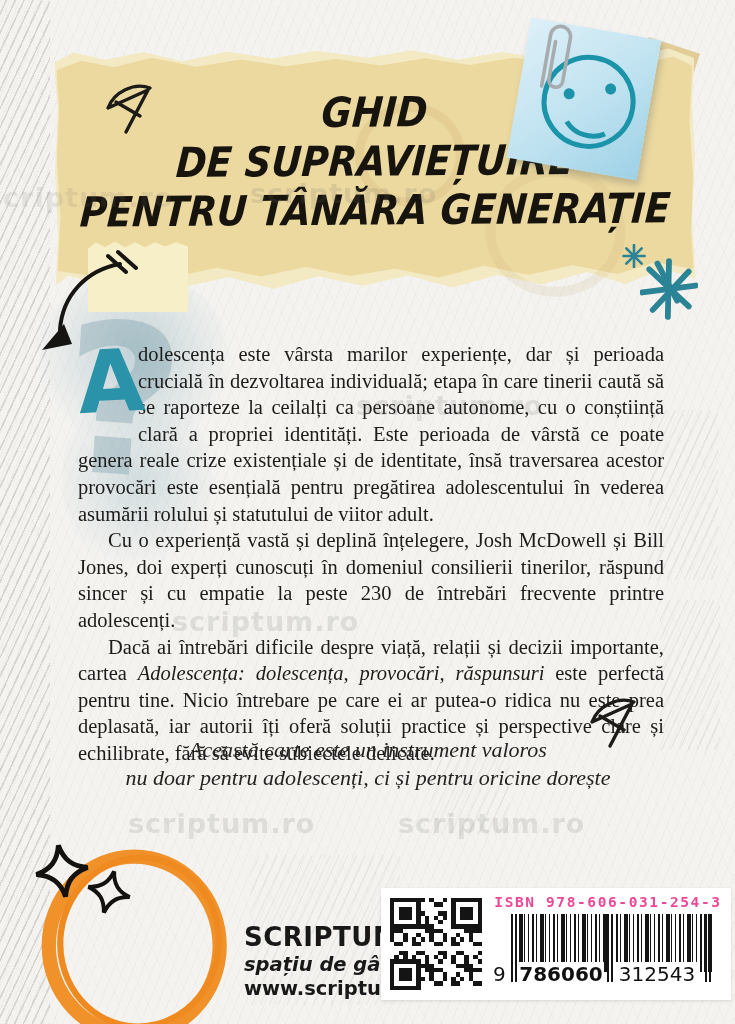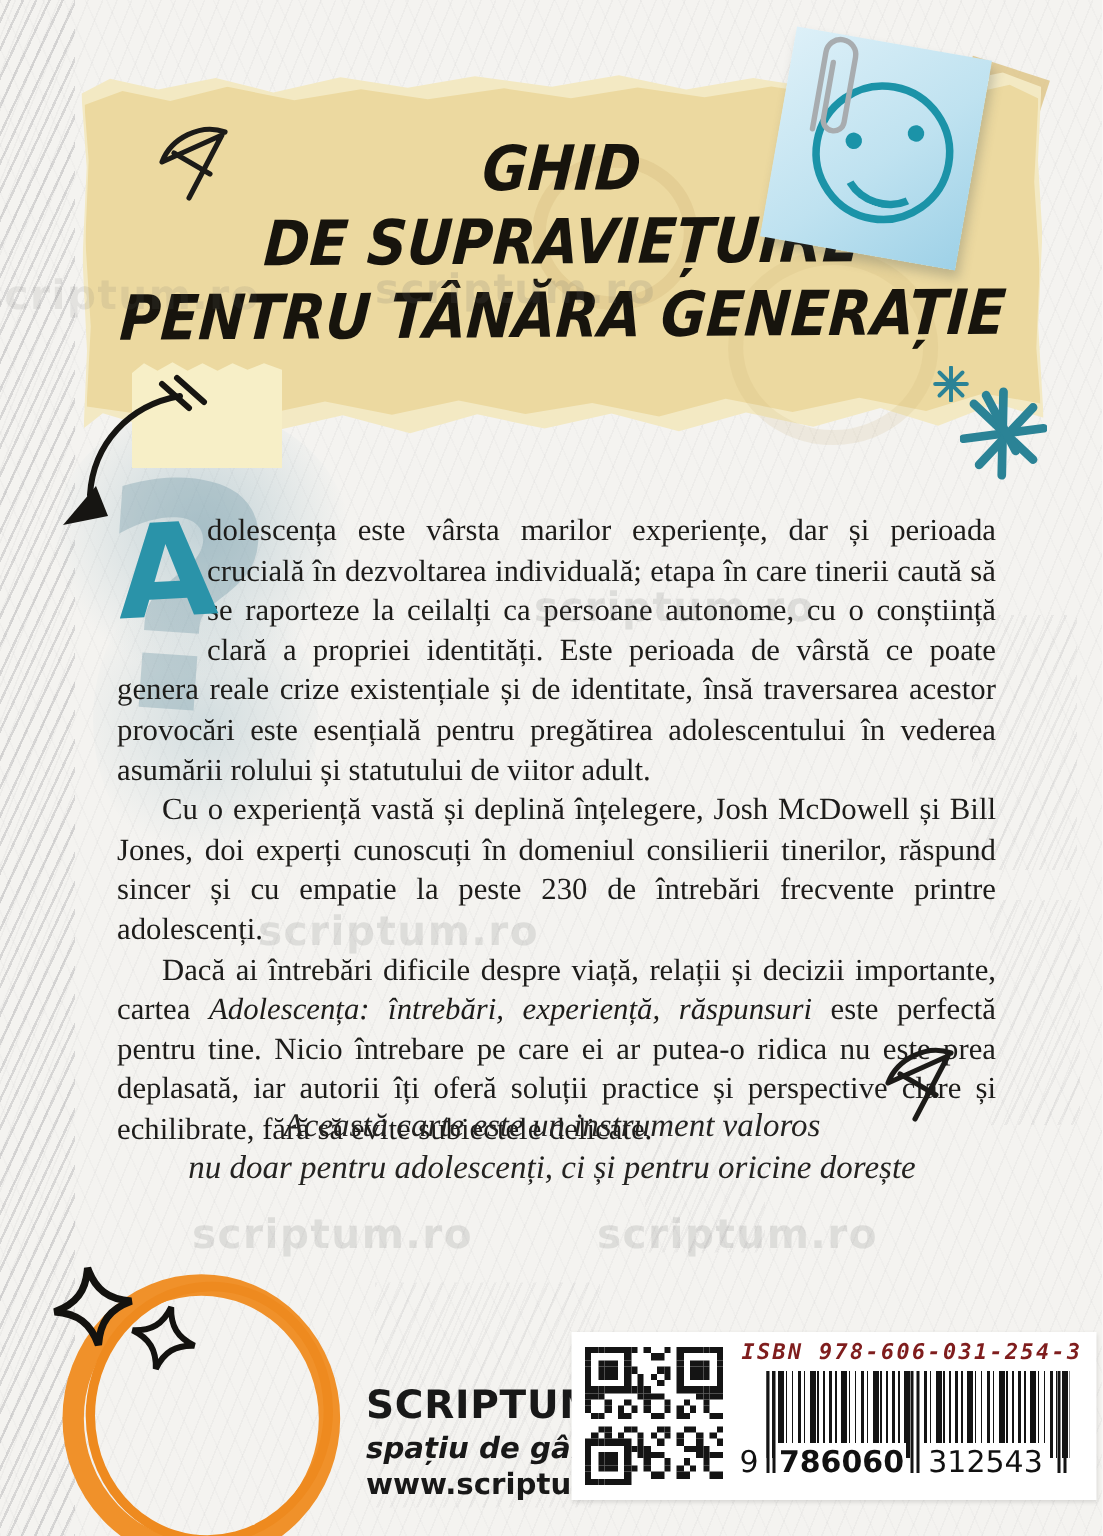--- a/index.html
+++ b/index.html
@@ -103,21 +103,21 @@
             z-index:4;box-shadow:0 1px 3px rgba(0,0,0,.12);}
   .qr{position:absolute;left:9px;top:10px;width:92px;height:92px;background:#fff;
       display:grid;grid-template-columns:repeat(21,1fr);grid-template-rows:repeat(21,1fr);}
   .qr-on{background:#141414;}
   .qr-logo{position:absolute;left:50%;top:50%;width:27px;height:27px;margin:-14px 0 0 -14px;
            background:#141414;border-radius:50%;border:2px solid #fff;color:#fff;
            font-family:"Liberation Serif",serif;font-style:italic;font-weight:700;
            font-size:19px;line-height:26px;text-align:center;}
   .isbn-label{position:absolute;left:110px;top:6px;width:234px;text-align:center;
         font-family:"DejaVu Sans Mono",monospace;font-weight:700;font-size:14.5px;
-        letter-spacing:1.6px;color:#7f1d1d;white-space:nowrap;font-style:italic;}
+        letter-spacing:1.6px;color:#ec4899;white-space:nowrap;}
   .bars-wrap{position:absolute;left:112px;top:26px;width:228px;height:80px;}
   .bars{position:absolute;left:18px;right:8px;top:0;height:58px;
         background:repeating-linear-gradient(90deg,#141414 0 2px,#fff 2px 4px,#141414 4px 5px,
           #fff 5px 8px,#141414 8px 12px,#fff 12px 13px,#141414 13px 14px,#fff 14px 17px,
           #141414 17px 18px,#fff 18px 21px);}
   .guard{position:absolute;top:0;width:2px;height:68px;background:#141414;}
   .digits{position:absolute;left:0;top:48px;width:100%;height:28px;
           font-family:"DejaVu Sans",sans-serif;font-size:20px;color:#111;}
   .digits .d9{position:absolute;left:0;top:0;}
   .digits .grp{position:absolute;top:0;background:#fff;text-align:center;}
@@ -196,21 +196,21 @@
     <polygon points="36,76 14,102 44,96" fill="#161512"></polygon>
   </svg>
 
   <div class="blob"></div>
   <div class="blob2"></div>
   <div class="qmark">?</div>
 
   <div class="bodytext">
     <p><span class="dropcap">A</span><span>dolescența este vârsta marilor experiențe, dar și perioada crucială în dezvoltarea individuală; etapa în care tinerii caută să se raporteze la ceilalți ca persoane autonome, cu o conștiință clară a propriei identități. Este perioada de vârstă ce poate genera reale crize existențiale și de identitate, însă traversarea acestor provocări este esențială pentru pregătirea adolescentului în vederea asumării rolului și statutului de viitor adult.</span></p>
     <p class="indent">Cu o experiență vastă și deplină înțelegere, Josh McDowell și Bill Jones, doi experți cunoscuți în domeniul consilierii tinerilor, răspund sincer și cu empatie la peste 230 de întrebări frecvente printre adolescenți.</p>
-    <p class="indent"><span>Dacă ai întrebări dificile despre viață, relații și decizii importante, cartea </span><em>Adolescența: întrebări, experiență, răspunsuri</em><span> este perfectă pentru tine. Nicio întrebare pe care ei ar putea-o ridica nu este prea deplasată, iar autorii îți oferă soluții practice și perspective clare și echilibrate, fără să evite subiectele delicate.</span></p>
+    <p class="indent"><span>Dacă ai întrebări dificile despre viață, relații și decizii importante, cartea </span><em>Adolescența: dolescența, provocări, răspunsuri</em><span> este perfectă pentru tine. Nicio întrebare pe care ei ar putea-o ridica nu este prea deplasată, iar autorii îți oferă soluții practice și perspective clare și echilibrate, fără să evite subiectele delicate.</span></p>
   </div>
 
   <svg class="doodle scribble-star-quote" width="56" height="58" viewBox="0 0 56 58">
     <g fill="none" stroke="#1c1b18" stroke-width="3.4" stroke-linecap="round" stroke-linejoin="round">
       <path d="M50,8 C34,2 14,12 8,28 L48,10 L26,52 M16,22 L40,36"></path>
     </g>
   </svg>
   <div class="quote">
     <div>Această carte este un instrument valoros</div>
     <div>nu doar pentru adolescenți, ci și pentru oricine dorește</div>

